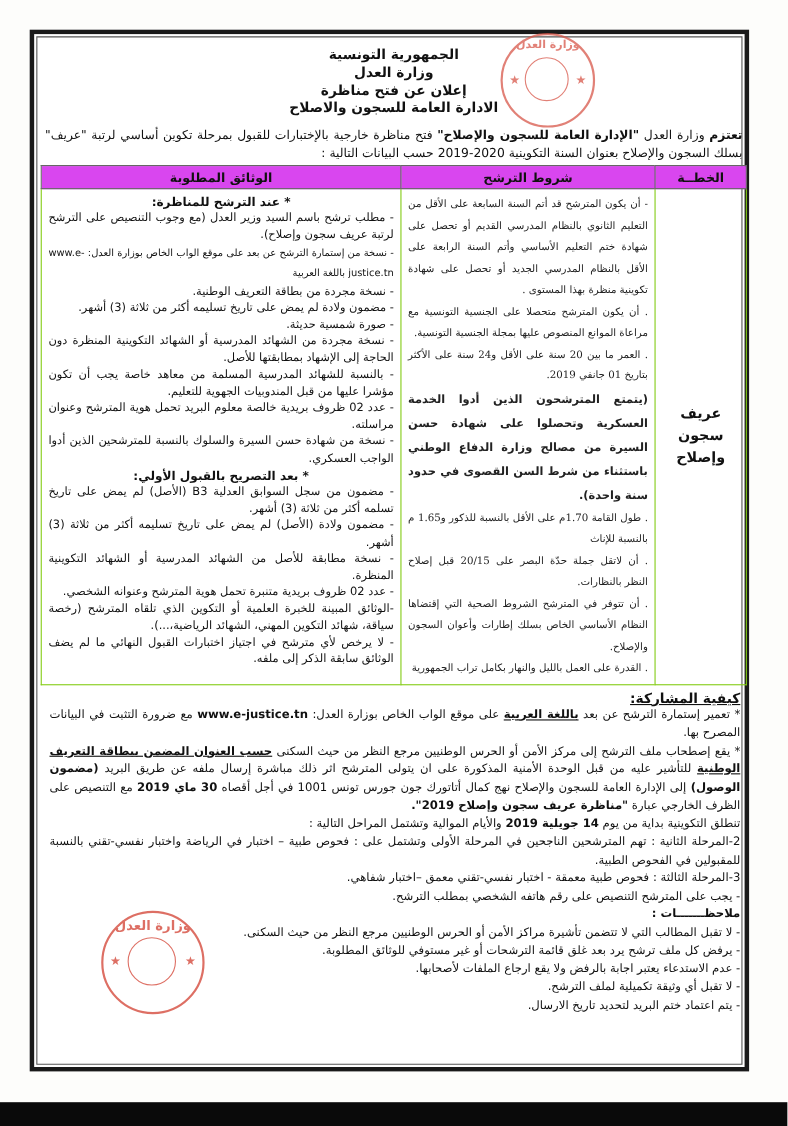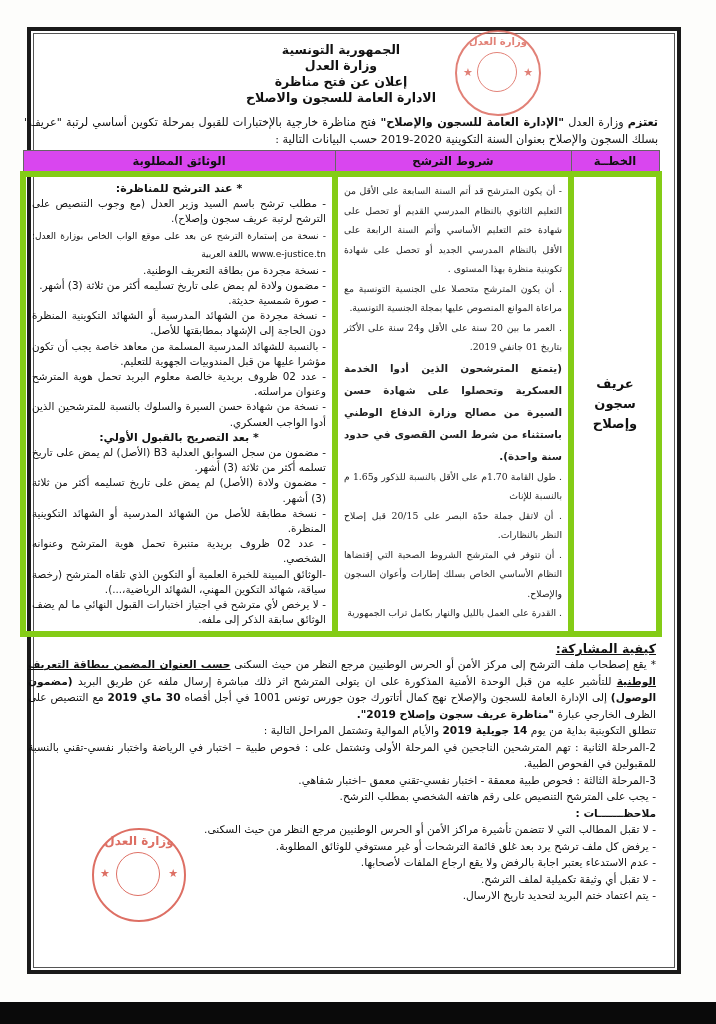--- a/index.html
+++ b/index.html
@@ -6,27 +6,27 @@
   body {
     width:716px; height:1024px; background:#fdfdfb; position:relative; overflow:hidden;
     font-family:"DejaVu Sans", sans-serif; color:#111;
   }
   .bottom-bar { position:absolute; left:0; right:0; bottom:0; height:22px; background:#0a0a0a; }
   .frame {
     position:absolute; left:27px; top:27px; width:654px; height:947px;
     border:4px solid #1a1a1a; box-shadow: inset 0 0 0 2px #fff, inset 0 0 0 3px #555;
     background:#fff; box-sizing:border-box;
   }
-  .doc { position:absolute; left:20px; top:30px; width:642px; direction:rtl; }
+  .doc { position:absolute; left:37px; top:30px; width:642px; direction:rtl; }
   .header { text-align:center; margin-top:12px; font-weight:bold; font-size:12.5px; line-height:16px; }
   .intro { font-size:11.2px; line-height:17px; margin:8px 4px 0 4px; text-align:justify; }
   .intro b { font-weight:bold; }
   table.grid { width:100%; border-collapse:collapse; margin-top:2px; font-size:10.5px; }
   table.grid th { background:#d946ef; border:1px solid #666; font-weight:bold; font-size:11.5px; height:16px; padding:0; }
-  table.grid td { border:6px solid #84cc16; vertical-align:top; padding:4px 6px; }
+  table.grid td { border:1px solid #84cc16; vertical-align:top; padding:4px 6px; }
   .col-plan { width:70px; text-align:center; vertical-align:middle !important; font-weight:bold; font-size:13px; line-height:20px; }
   .col-cond { width:218px; font-family:"DejaVu Serif", serif; font-size:9.3px; line-height:19.5px; color:#222; }
   .col-docs { font-size:10.4px; line-height:15.2px; }
   .col-docs p, .col-cond p { margin:0; text-align:justify; }
   .sub-h { font-weight:bold; text-align:center; font-size:11px; }
   .section-title { font-weight:bold; font-size:12.5px; text-decoration:underline; margin:4px 6px 0 0; }
   .body-txt { font-size:10.6px; line-height:16.5px; margin:0 6px 0 8px; text-align:justify; }
   .body-txt p { margin:0; }
   .u { text-decoration:underline; font-weight:bold; }
   .stamp { position:absolute; border-radius:50%; border:2px solid #d8574a; opacity:.75; }
@@ -101,20 +101,23 @@
         <p>-الوثائق المبينة للخبرة العلمية أو التكوين الذي تلقاه المترشح (رخصة سياقة، شهائد التكوين المهني، الشهائد الرياضية،...).</p>
         <p>- لا يرخص لأي مترشح في اجتياز اختبارات القبول النهائي ما لم يضف الوثائق سابقة الذكر إلى ملفه.</p>
       </td>
     </tr>
   </tbody>
     </table>
 
   <div class="section-title">كيفية المشاركة:</div>
   <div class="body-txt">
     <p>
+      <span>* تعمير إستمارة الترشح عن بعد </span><span class="u">باللغة العربية</span><span> على موقع الواب الخاص بوزارة العدل: </span><b class="ltr">www.e-justice.tn</b><span> مع ضرورة التثبت في البيانات المصرح بها.</span>
+    </p>
+    <p>
       <span>* يقع إصطحاب ملف الترشح إلى مركز الأمن أو الحرس الوطنيين مرجع النظر من حيث السكنى </span><span class="u">حسب العنوان المضمن ببطاقة التعريف الوطنية</span><span> للتأشير عليه من قبل الوحدة الأمنية المذكورة على ان يتولى المترشح اثر ذلك مباشرة إرسال ملفه عن طريق البريد </span><b>(مضمون الوصول)</b><span> إلى الإدارة العامة للسجون والإصلاح نهج كمال أتاتورك جون جورس تونس 1001 في أجل أقصاه </span><b>30 ماي 2019</b><span> مع التنصيص على الظرف الخارجي عبارة </span><b>"مناظرة عريف سجون وإصلاح 2019".</b>
     </p>
     <p>
       <span>تنطلق التكوينية بداية من يوم </span><b>14 جويلية 2019</b><span> والأيام الموالية وتشتمل المراحل التالية :</span>
     </p>
     <p>2-المرحلة الثانية : تهم المترشحين الناجحين في المرحلة الأولى وتشتمل على : فحوص طبية – اختبار في الرياضة واختبار نفسي-تقني بالنسبة للمقبولين في الفحوص الطبية.</p>
     <p>3-المرحلة الثالثة : فحوص طبية معمقة - اختبار نفسي-تقني معمق –اختبار شفاهي.</p>
     <p>- يجب على المترشح التنصيص على رقم هاتفه الشخصي بمطلب الترشح.</p>
     <p style="font-weight:bold;">ملاحظـــــــات :</p>
     <p>- لا تقبل المطالب التي لا تتضمن تأشيرة مراكز الأمن أو الحرس الوطنيين مرجع النظر من حيث السكنى.</p>

